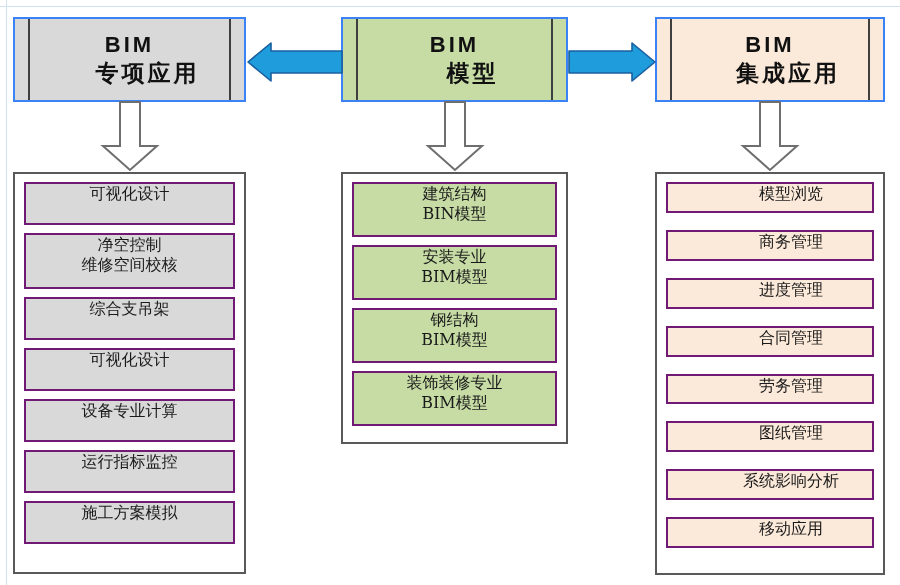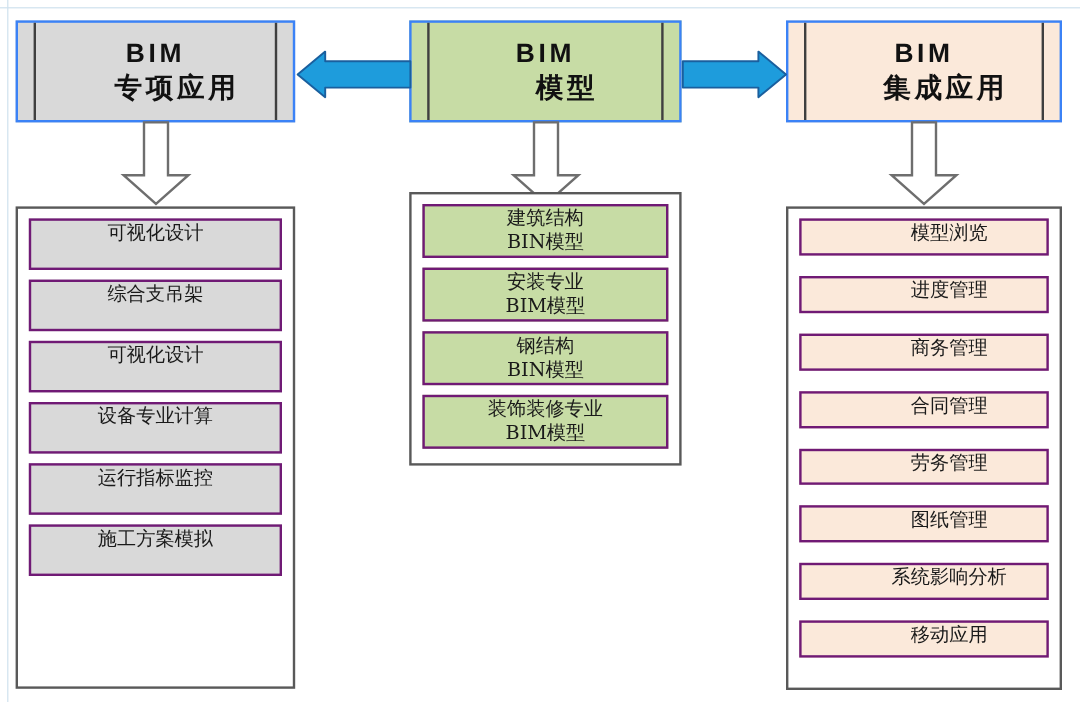--- a/index.html
+++ b/index.html
@@ -82,21 +82,21 @@
   .col-frame {
     position: absolute;
     box-sizing: border-box;
     border: 2px solid #595959;
     background: #ffffff;
     padding: 8px 9px;
     display: flex;
     flex-direction: column;
   }
   #col-left   { left: 13px;  top: 172px; width: 233px; height: 402px; }
-  #col-mid    { left: 341px; top: 160px; width: 227px; height: 228px; }
+  #col-mid    { left: 341px; top: 172px; width: 227px; height: 272px; }
   #col-right  { left: 655px; top: 172px; width: 230px; height: 403px; }
 
   
   .item {
     box-sizing: border-box;
     border: 2px solid #701a75;
     display: flex;
     align-items: flex-start;
     justify-content: center;
     text-align: center;
@@ -174,20 +174,24 @@
   </svg>
 
   <svg class="down-arrow" style="left:739px; top:102px;" width="62" height="70">
     <polygon points="21,0 41,0 41,44 58,44 31,68 4,44 21,44" fill="#ffffff" stroke="#6e6e6e" stroke-width="2" stroke-linejoin="miter"></polygon>
   </svg>
 
   <div id="col-left" class="col-frame">
     <div class="item one-line">
         <span class="item-text">可视化设计</span>
       </div>
+    <div class="item two-line">
+        <span class="item-text">净空控制
+维修空间校核</span>
+      </div>
     <div class="item one-line">
         <span class="item-text">综合支吊架</span>
       </div>
     <div class="item one-line">
         <span class="item-text">可视化设计</span>
       </div>
     <div class="item one-line">
         <span class="item-text">设备专业计算</span>
       </div>
     <div class="item one-line">
@@ -202,39 +206,39 @@
     <div class="item">
         <span class="item-text">建筑结构
 BIN模型</span>
       </div>
     <div class="item">
         <span class="item-text">安装专业
 BIM模型</span>
       </div>
     <div class="item">
         <span class="item-text">钢结构
-BIN模型</span>
+BIM模型</span>
       </div>
     <div class="item">
         <span class="item-text">装饰装修专业
 BIM模型</span>
       </div>
   </div>
 
   <div id="col-right" class="col-frame">
     <div class="item">
         <span class="item-text">模型浏览</span>
       </div>
     <div class="item">
+        <span class="item-text">商务管理</span>
+      </div>
+    <div class="item">
         <span class="item-text">进度管理</span>
       </div>
     <div class="item">
-        <span class="item-text">商务管理</span>
-      </div>
-    <div class="item">
         <span class="item-text">合同管理</span>
       </div>
     <div class="item">
         <span class="item-text">劳务管理</span>
       </div>
     <div class="item">
         <span class="item-text">图纸管理</span>
       </div>
     <div class="item">
         <span class="item-text">系统影响分析</span>

